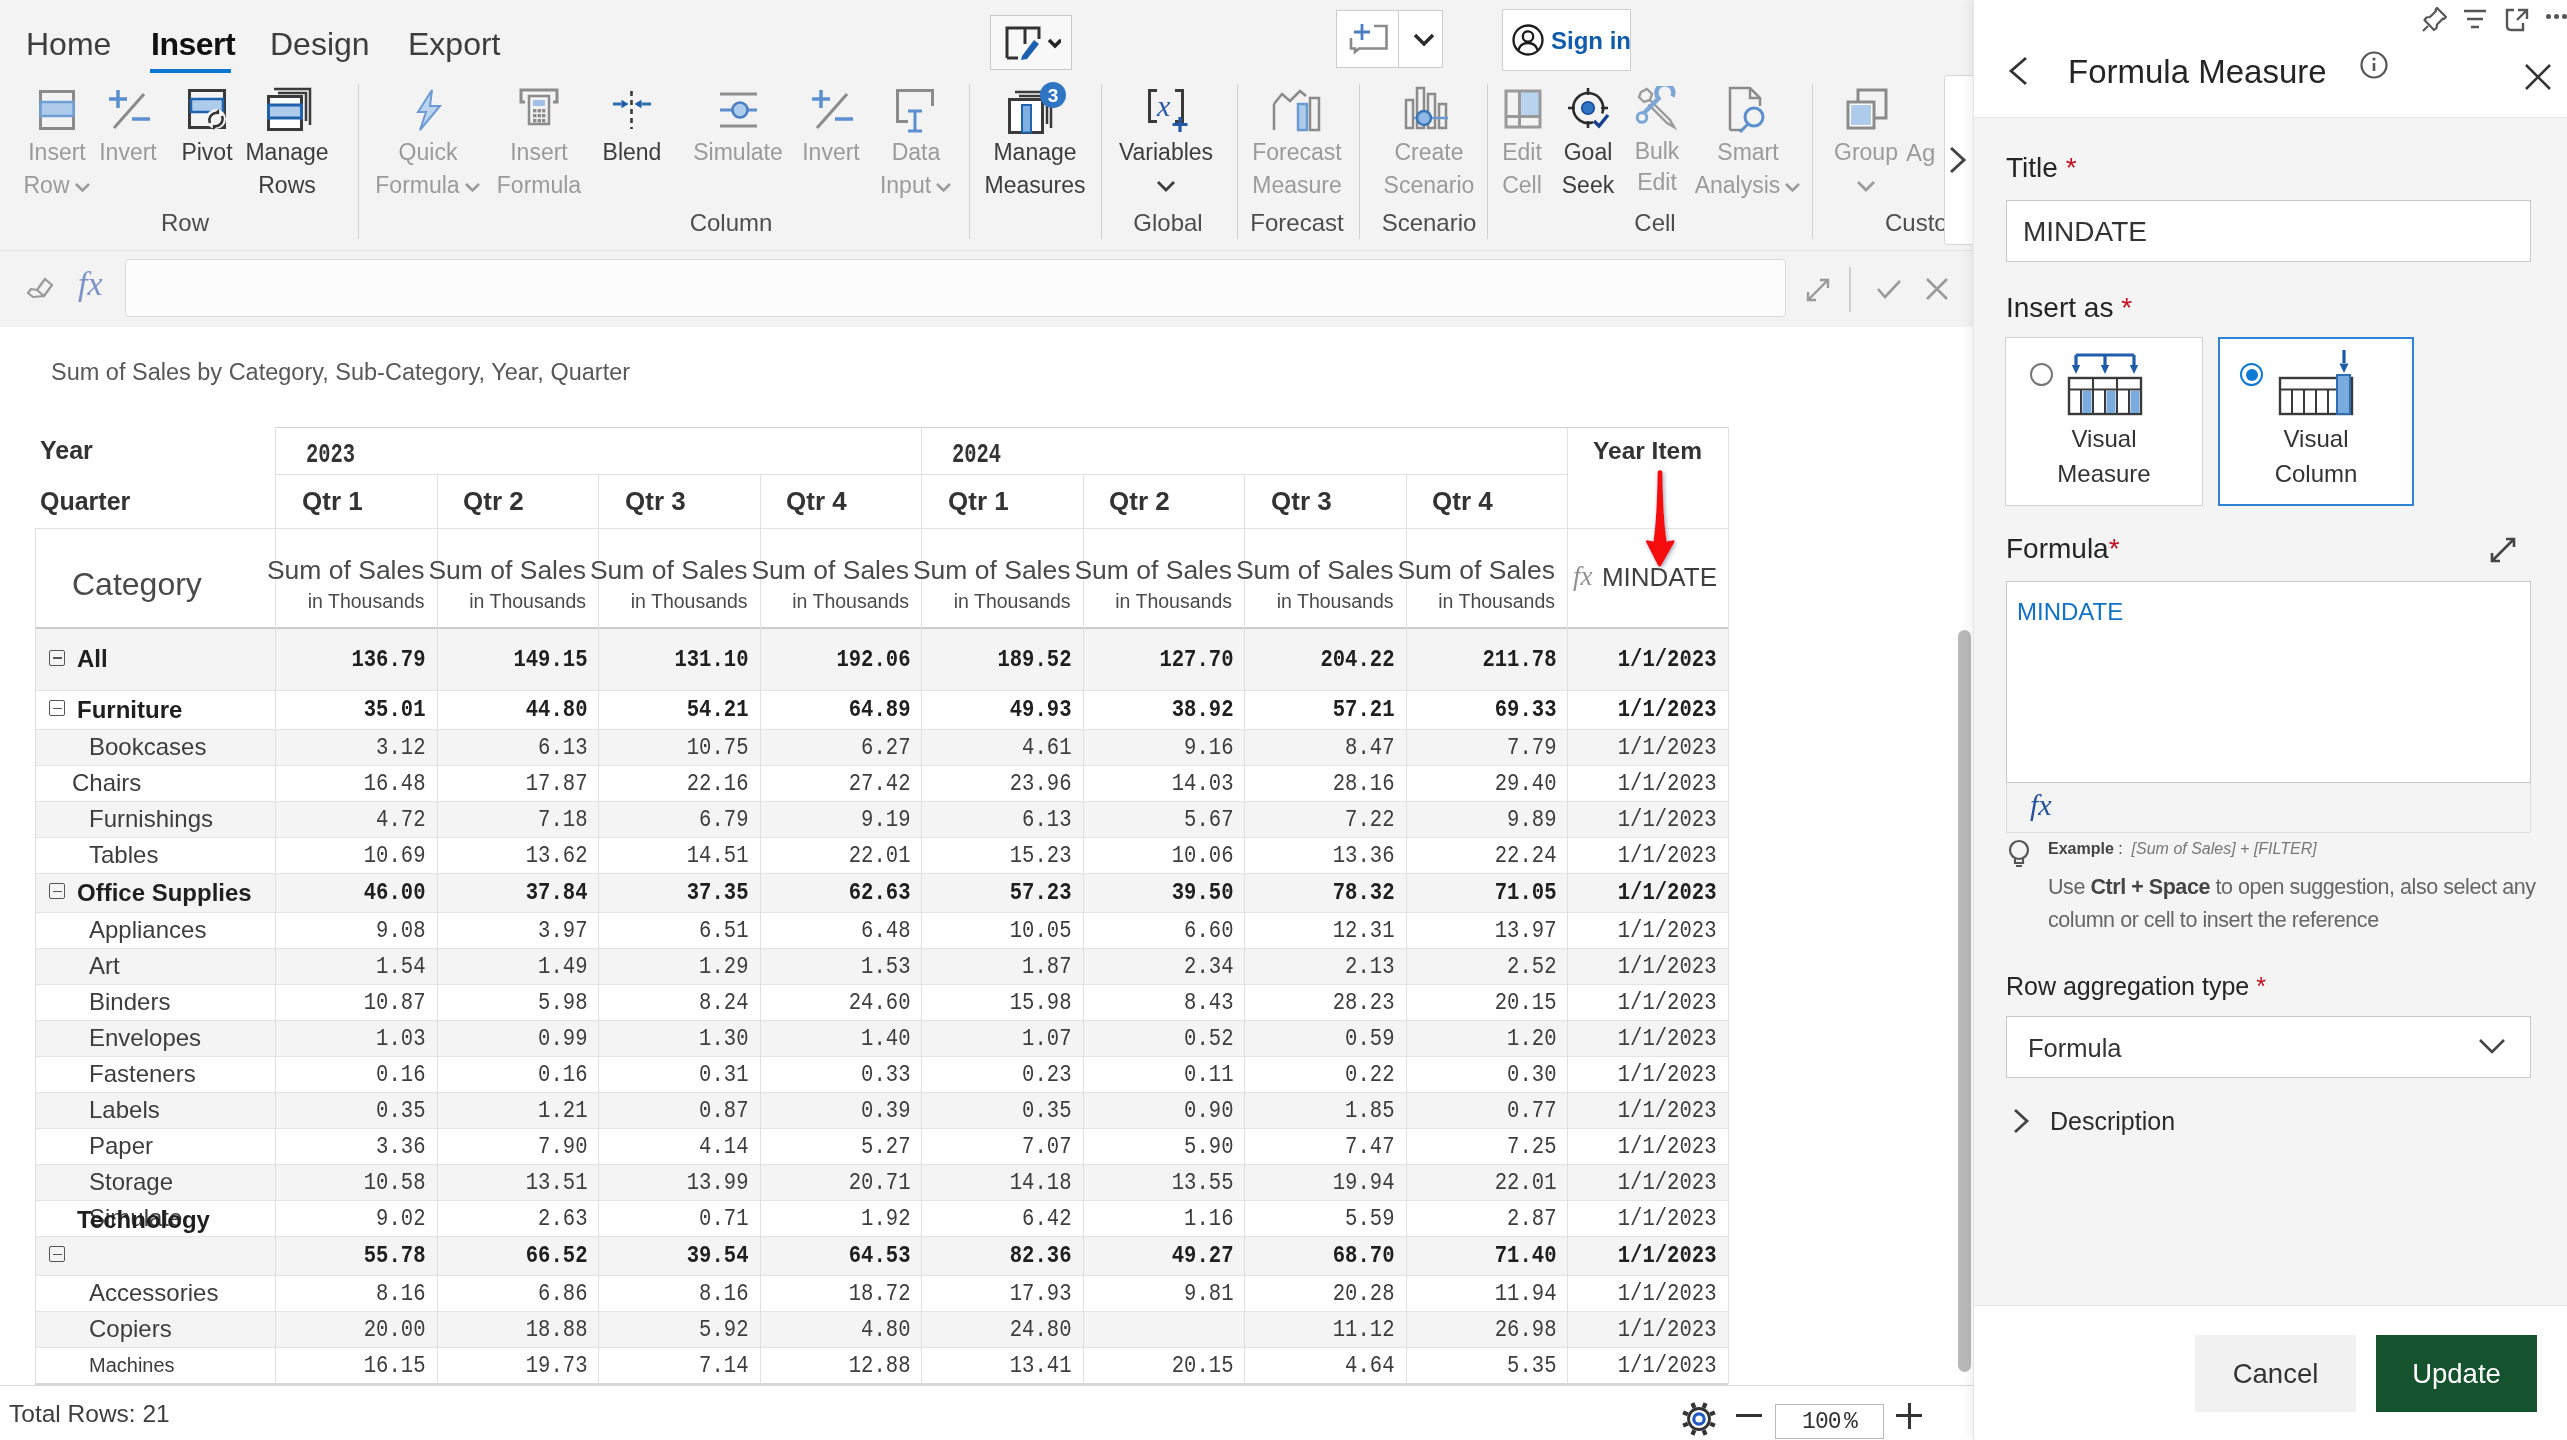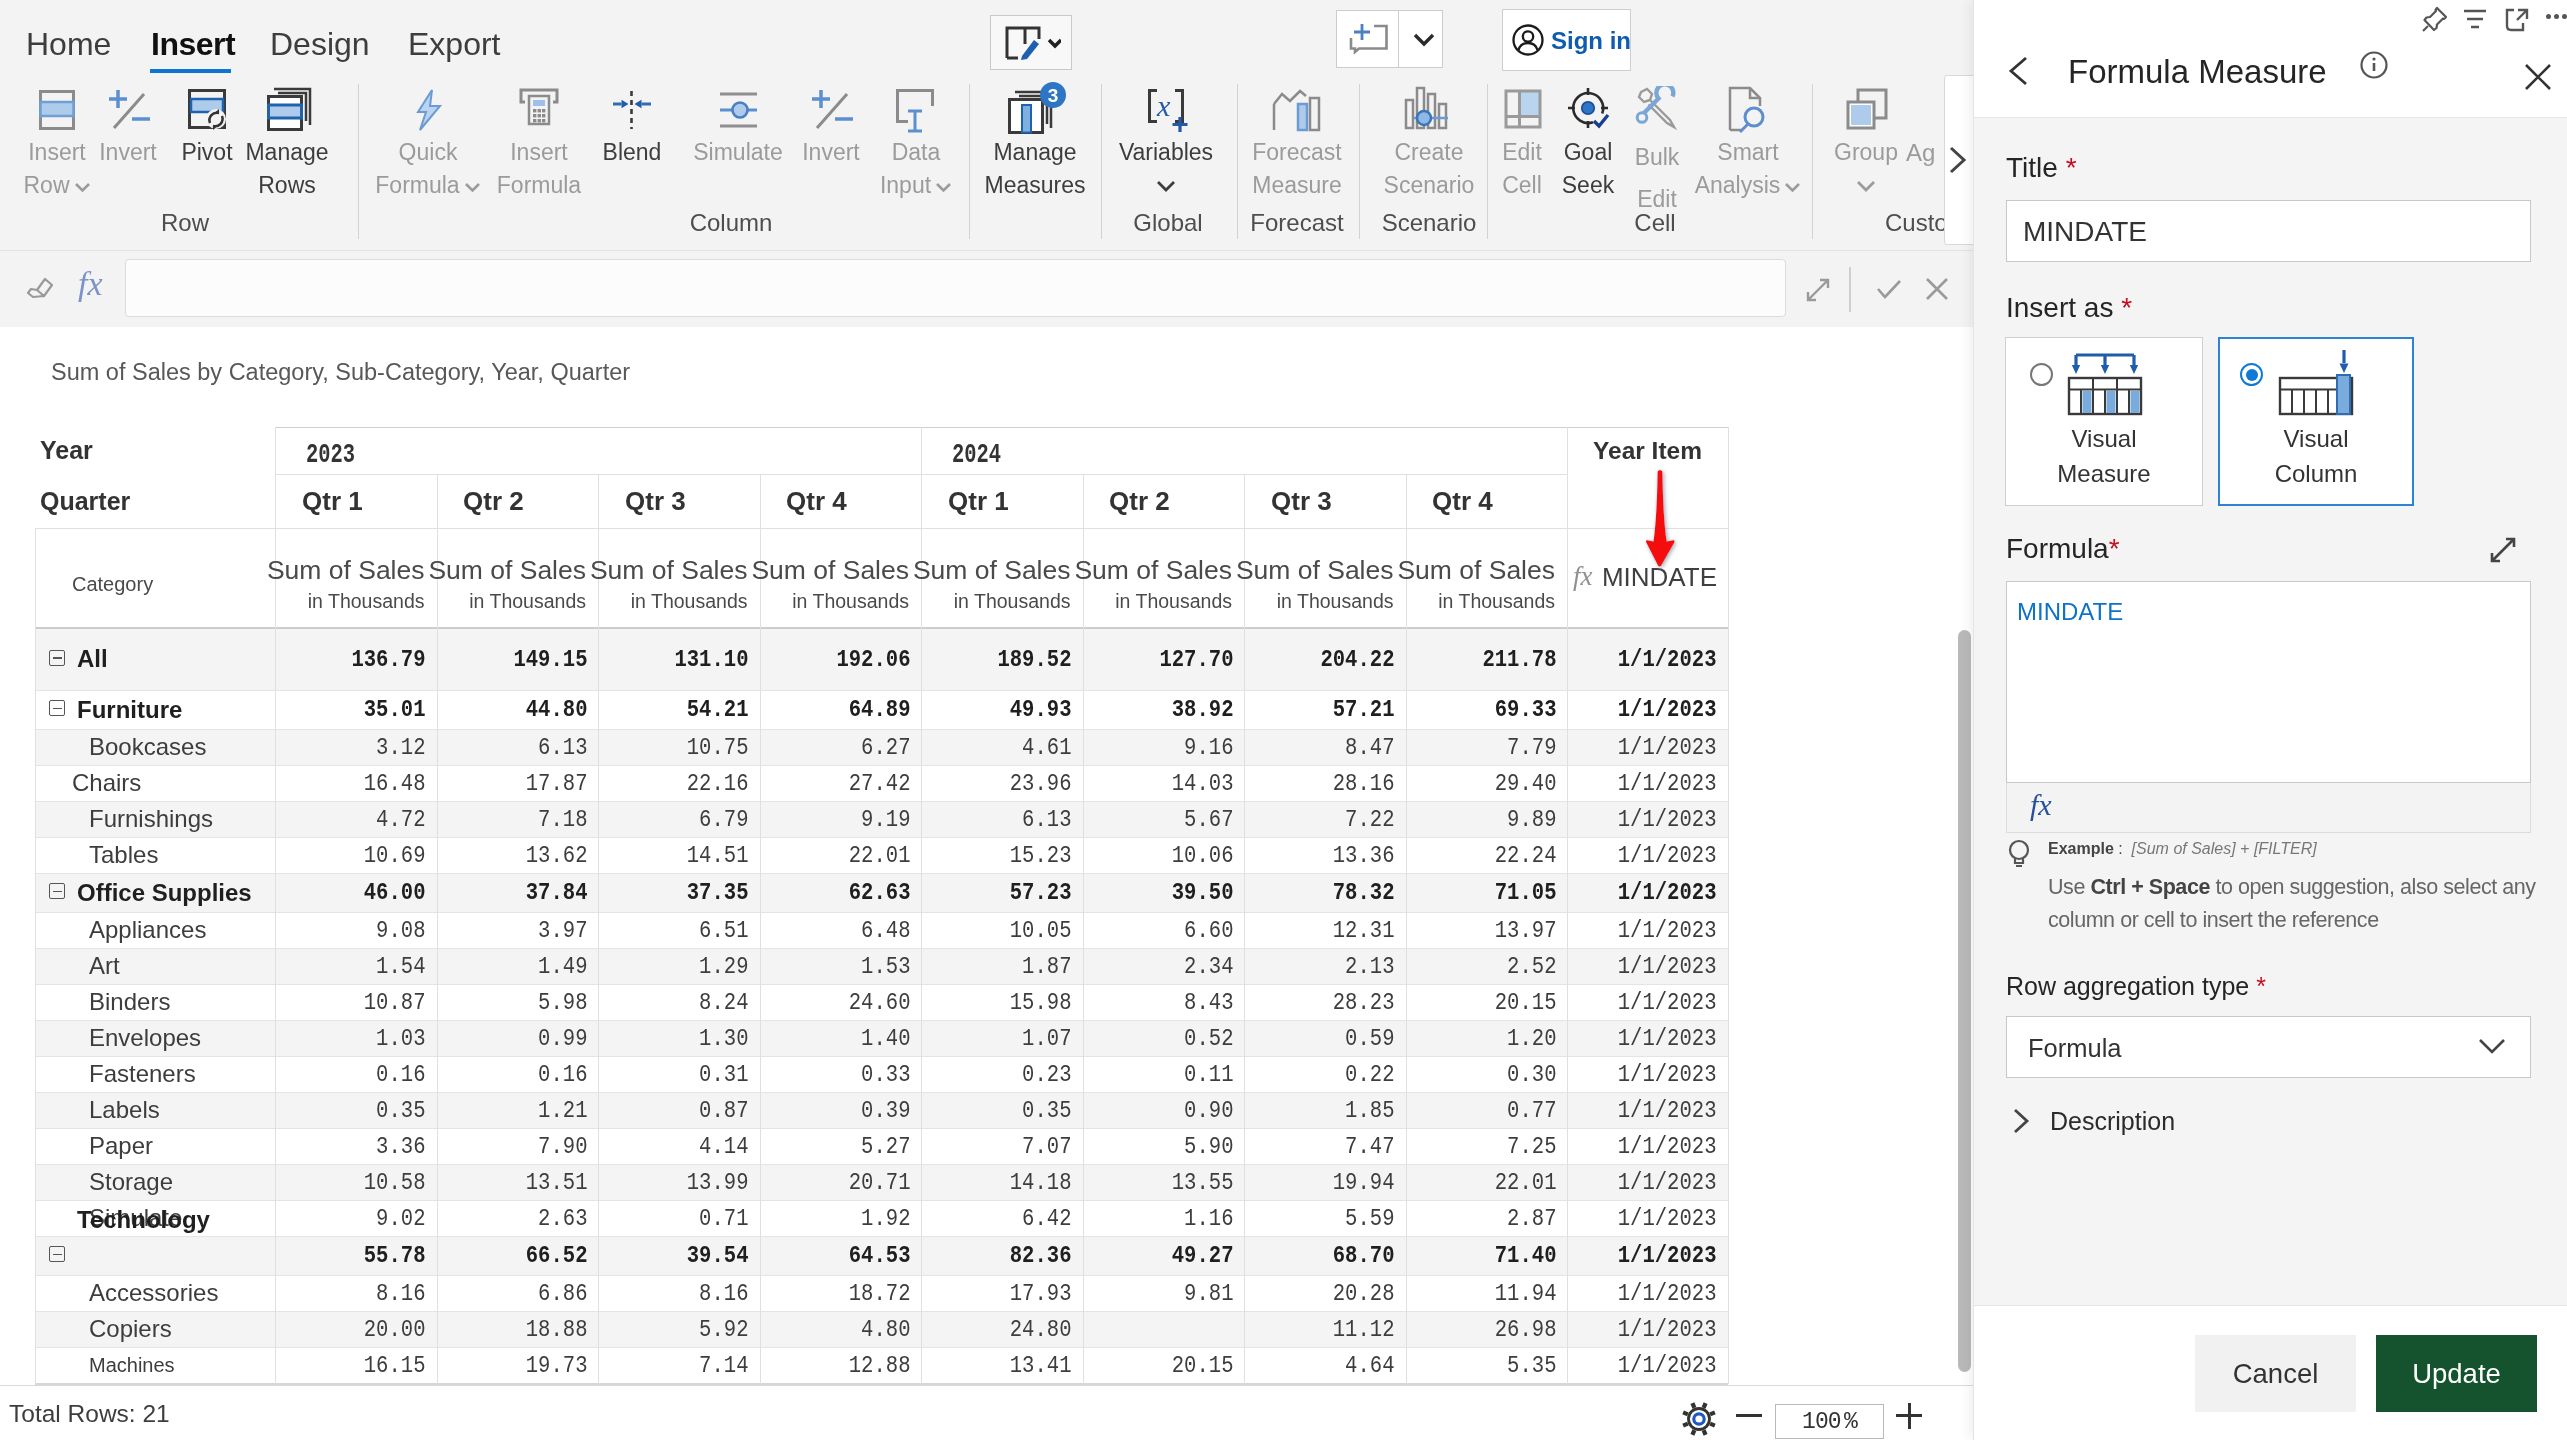--- a/index.html
+++ b/index.html
@@ -155,21 +155,21 @@
       <path d="M 2 2 L 8.5 8.5 L 15 2" fill="none" stroke="#9b9b9b" stroke-width="2.6"></path>
     </svg></div>
 <div style="position:absolute;left:945px;top:136px;width:180px;text-align:center;font-size:23px;color:#3d3d3d;line-height:33px;">Manage<br>Measures</div>
 <div style="position:absolute;left:1076px;top:136px;width:180px;text-align:center;font-size:23px;color:#3d3d3d;line-height:33px;">Variables<br><svg width="20" height="13" viewBox="0 0 20 13">
       <path d="M 2 2 L 10 10 L 18 2" fill="none" stroke="#3d3d3d" stroke-width="2.8"></path>
     </svg></div>
 <div style="position:absolute;left:1207px;top:136px;width:180px;text-align:center;font-size:23px;color:#9b9b9b;line-height:33px;">Forecast<br>Measure</div>
 <div style="position:absolute;left:1339px;top:136px;width:180px;text-align:center;font-size:23px;color:#9b9b9b;line-height:33px;">Create<br>Scenario</div>
 <div style="position:absolute;left:1432px;top:136px;width:180px;text-align:center;font-size:23px;color:#9b9b9b;line-height:33px;">Edit<br>Cell</div>
 <div style="position:absolute;left:1498px;top:136px;width:180px;text-align:center;font-size:23px;color:#3d3d3d;line-height:33px;">Goal<br>Seek</div>
-<div style="position:absolute;left:1567px;top:136px;width:180px;text-align:center;font-size:23px;color:#9b9b9b;line-height:42px;">Bulk<br>Edit</div>
+<div style="position:absolute;left:1567px;top:136px;width:180px;text-align:center;font-size:23px;color:#9b9b9b;line-height:31px;">Bulk<br>Edit</div>
 <div style="position:absolute;left:1658px;top:136px;width:180px;text-align:center;font-size:23px;color:#9b9b9b;line-height:33px;">Smart<br>Analysis<svg width="17" height="11" viewBox="0 0 17 11" style="margin-left:4px;">
       <path d="M 2 2 L 8.5 8.5 L 15 2" fill="none" stroke="#9b9b9b" stroke-width="2.6"></path>
     </svg></div>
 <div style="position:absolute;left:1776px;top:136px;width:180px;text-align:center;font-size:23px;color:#9b9b9b;line-height:33px;">Group<br><svg width="20" height="13" viewBox="0 0 20 13">
       <path d="M 2 2 L 10 10 L 18 2" fill="none" stroke="#9b9b9b" stroke-width="2.8"></path>
     </svg></div>
 <div style="position:absolute;left:1906px;top:136px;width:60px;font-size:24px;color:#9b9b9b;line-height:33px;">Ag</div>
 <div style="position:absolute;left:95px;top:209px;width:180px;text-align:center;font-size:24px;color:#4e4e4e;">Row</div>
 <div style="position:absolute;left:641px;top:209px;width:180px;text-align:center;font-size:24px;color:#4e4e4e;">Column</div>
 <div style="position:absolute;left:1078px;top:209px;width:180px;text-align:center;font-size:24px;color:#4e4e4e;">Global</div>
@@ -273,21 +273,21 @@
 <div style="position:absolute;left:759.5px;top:474px;width:1px;height:910px;background:#e0e0e0;"></div>
 <div style="position:absolute;left:921px;top:427px;width:1px;height:957px;background:#e0e0e0;"></div>
 <div style="position:absolute;left:1082.5px;top:474px;width:1px;height:910px;background:#e0e0e0;"></div>
 <div style="position:absolute;left:1244px;top:474px;width:1px;height:910px;background:#e0e0e0;"></div>
 <div style="position:absolute;left:1405.5px;top:474px;width:1px;height:910px;background:#e0e0e0;"></div>
 <div style="position:absolute;left:1567px;top:427px;width:1px;height:957px;background:#e0e0e0;"></div>
 <div style="position:absolute;left:1727.5px;top:427px;width:1px;height:957px;background:#e0e0e0;"></div>
 <div style="position:absolute;left:35px;top:528px;width:1px;height:856px;background:#e0e0e0;"></div>
 <div style="position:absolute;left:40px;top:427px;width:220px;height:47px;display:flex;align-items:center;font-weight:bold;font-size:25px;color:#333;">Year</div>
 <div style="position:absolute;left:40px;top:474px;width:220px;height:54px;display:flex;align-items:center;font-weight:bold;font-size:25px;color:#333;">Quarter</div>
-<div style="position:absolute;left:72px;top:540px;width:200px;height:88px;display:flex;align-items:center;font-size:20px;color:#4a4a4a;">Category</div>
+<div style="position:absolute;left:72px;top:540px;width:200px;height:88px;display:flex;align-items:center;font-size:32px;color:#4a4a4a;">Category</div>
 <div style="position:absolute;left:306px;top:431px;width:300px;height:47px;display:flex;align-items:center;font-family:'Liberation Mono',monospace;font-weight:bold;font-size:28px;color:#333;transform:scaleX(0.73);transform-origin:0 50%;">2023</div>
 <div style="position:absolute;left:952px;top:431px;width:300px;height:47px;display:flex;align-items:center;font-family:'Liberation Mono',monospace;font-weight:bold;font-size:28px;color:#333;transform:scaleX(0.73);transform-origin:0 50%;">2024</div>
 <div style="position:absolute;left:1567px;top:427px;width:161px;height:47px;display:flex;align-items:center;justify-content:center;font-weight:bold;font-size:24.5px;color:#333;">Year&nbsp;Item</div>
 <div style="position:absolute;left:302px;top:474px;width:150px;height:54px;display:flex;align-items:center;font-weight:bold;font-size:26px;color:#333;">Qtr 1</div>
 <div style="position:absolute;left:463px;top:474px;width:150px;height:54px;display:flex;align-items:center;font-weight:bold;font-size:26px;color:#333;">Qtr 2</div>
 <div style="position:absolute;left:625px;top:474px;width:150px;height:54px;display:flex;align-items:center;font-weight:bold;font-size:26px;color:#333;">Qtr 3</div>
 <div style="position:absolute;left:786px;top:474px;width:150px;height:54px;display:flex;align-items:center;font-weight:bold;font-size:26px;color:#333;">Qtr 4</div>
 <div style="position:absolute;left:948px;top:474px;width:150px;height:54px;display:flex;align-items:center;font-weight:bold;font-size:26px;color:#333;">Qtr 1</div>
 <div style="position:absolute;left:1109px;top:474px;width:150px;height:54px;display:flex;align-items:center;font-weight:bold;font-size:26px;color:#333;">Qtr 2</div>
 <div style="position:absolute;left:1271px;top:474px;width:150px;height:54px;display:flex;align-items:center;font-weight:bold;font-size:26px;color:#333;">Qtr 3</div>

